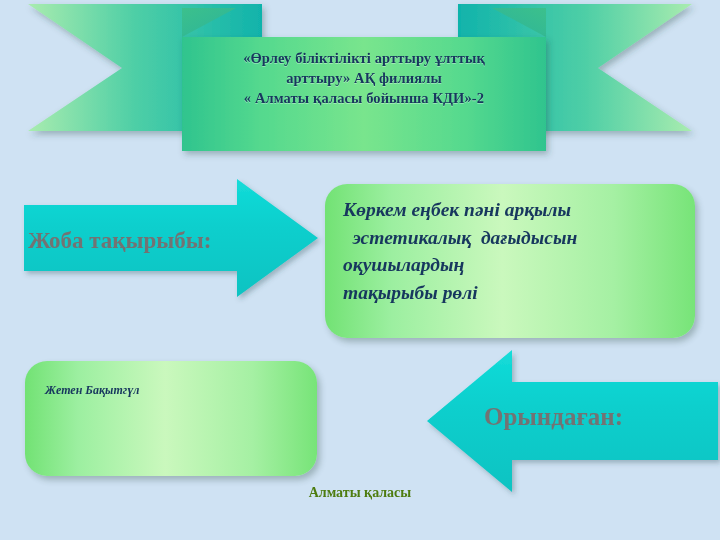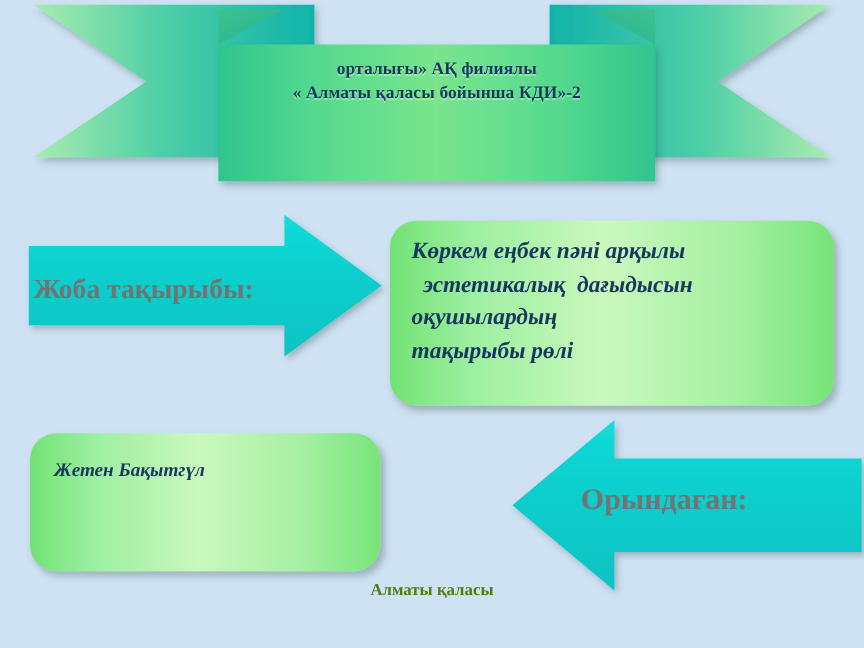--- a/index.html
+++ b/index.html
@@ -114,21 +114,21 @@
 
   #author-box {
     left: 25px;
     top: 361px;
     width: 292px;
     height: 115px;
   }
   #author-box .box-text {
     left: 20px;
     top: 22px;
-    font-size: 16px;
+    font-size: 12px;
     line-height: 1.3;
   }
 
   
   #footer {
     position: absolute;
     left: 0;
     top: 483px;
     width: 720px;
     text-align: center;
@@ -186,21 +186,22 @@
         <path d="M 692,4 L 458,4 L 458,131 L 692,131 L 598,68 Z" fill="url(#tailRight)" filter="url(#softShadow)"></path>
       </g>
 
       <path d="M 182,37 L 182,8 L 236,8 Z" fill="url(#foldLeft)"></path>
       <path d="M 546,37 L 546,8 L 492,8 Z" fill="url(#foldRight)"></path>
 
       <path d="M 182,37 L 546,37 L 546,151 L 182,151 Z" fill="url(#panelGrad)" filter="url(#softShadow)"></path>
     </svg>
 
     <div class="ribbon-title">
-      <div>орталығы» АҚ филиялы</div>
+      <div>«Өрлеу біліктілікті арттыру ұлттық</div>
+      <div>арттыру» АҚ филиялы</div>
       <div>« Алматы қаласы бойынша КДИ»-2</div>
     </div>
   </div>
 
   <div class="arrow-wrap" id="arrow-right" style="left:22px; top:176px; width:300px; height:125px;">
     <svg viewBox="0 0 300 125" xmlns="http://www.w3.org/2000/svg">
       <defs>
         <linearGradient id="arrowRightGrad" x1="0" y1="0" x2="0" y2="1">
           <stop offset="0%" stop-color="#15dcd9"></stop>
           <stop offset="40%" stop-color="#07cfcd"></stop>

